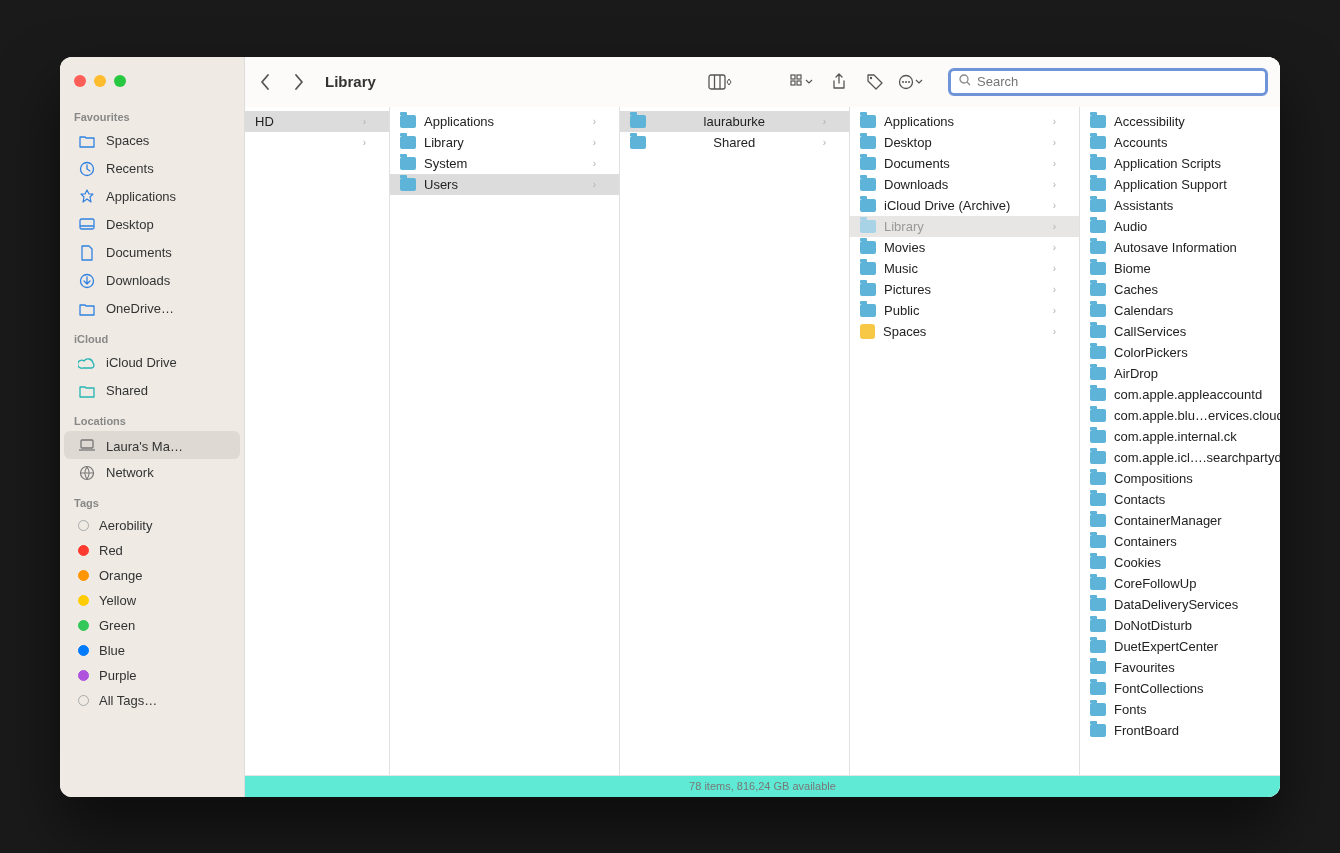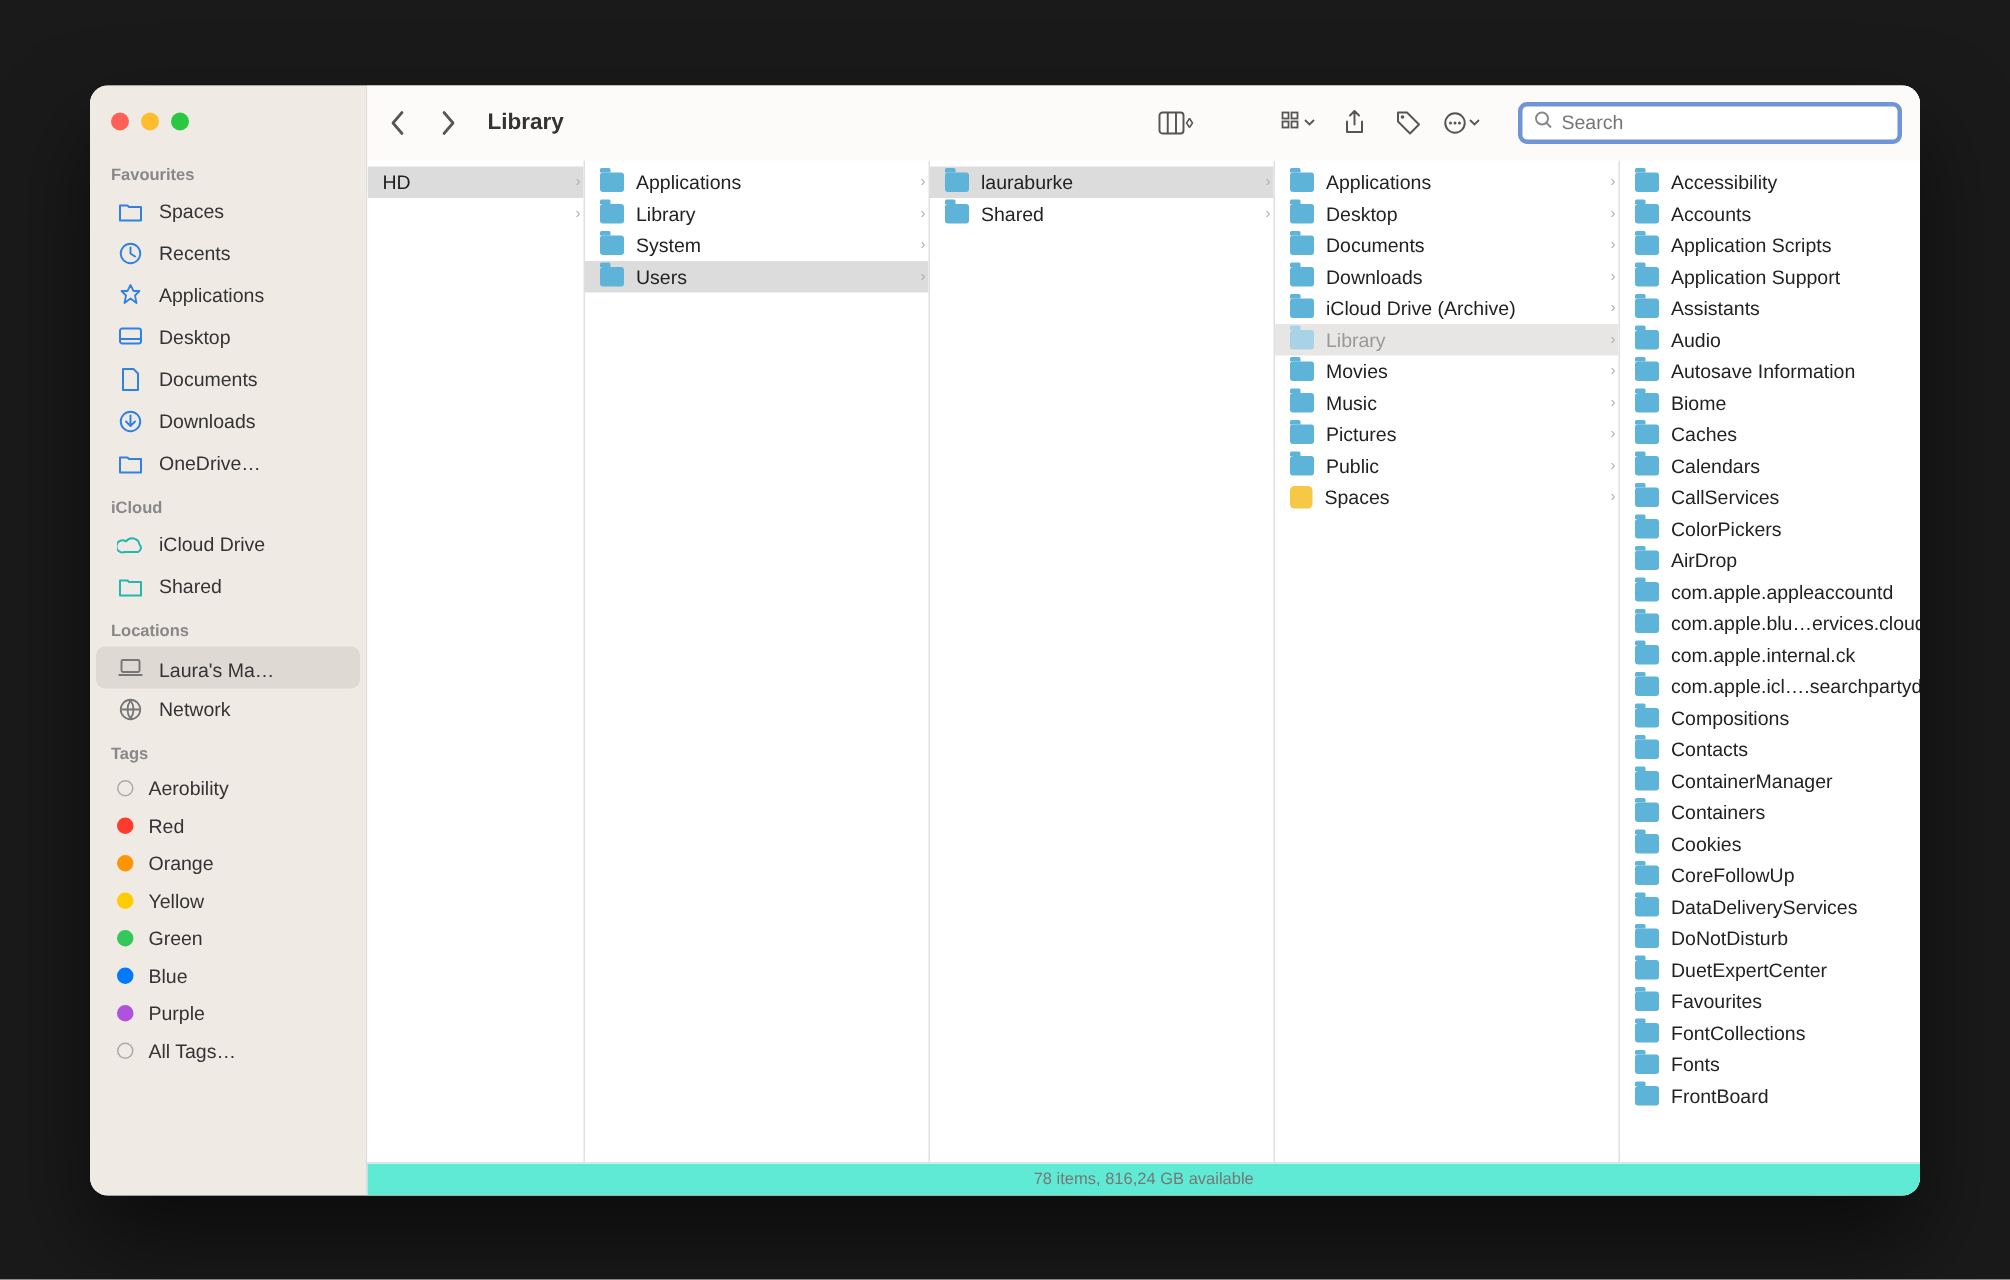--- a/index.html
+++ b/index.html
@@ -101,21 +101,21 @@
     color: #333;
   }
   .spacer { flex: 1; }
   .tb-icon {
     width: 30px; height: 28px;
     display:flex; align-items:center; justify-content:center;
     color:#555;
     font-size:17px;
   }
   .search-wrap {
-    width: 256px;
+    width: 320px;
     margin-left: 16px;
   }
   .search {
     width: 100%;
     height: 28px;
     border: 3px solid #6f95d8;
     border-radius: 6px;
     display: flex;
     align-items: center;
     padding: 0 8px;
@@ -136,29 +136,29 @@
   }
   .col {
     border-right: 1px solid #e0e0e0;
     overflow-y: auto;
     padding-top: 4px;
     flex-shrink: 0;
   }
   .col::-webkit-scrollbar { width:0; }
   .col.c1 { width: 145px; }
   .col.c2 { width: 230px; }
-  .col.c3 { width: 230px; }
+  .col.c3 { width: 230px; text-align: center; }
   .col.c4 { width: 230px; }
   .col.c5 { width: 240px; border-right:none; }
 
   .row {
     display: flex;
     align-items: center;
     gap: 8px;
-    padding: 2px 2px 2px 10px;
+    padding: 2px 23px 2px 10px;
     height: 21px;
     font-size: 13px;
     color:#222;
     white-space: nowrap;
     overflow: hidden;
     text-overflow: ellipsis;
   }
   .row.sel { background: #dcdcdc; }
   .row.sel-soft { background: #e8e6e4; }
   .row .folder-icon {

